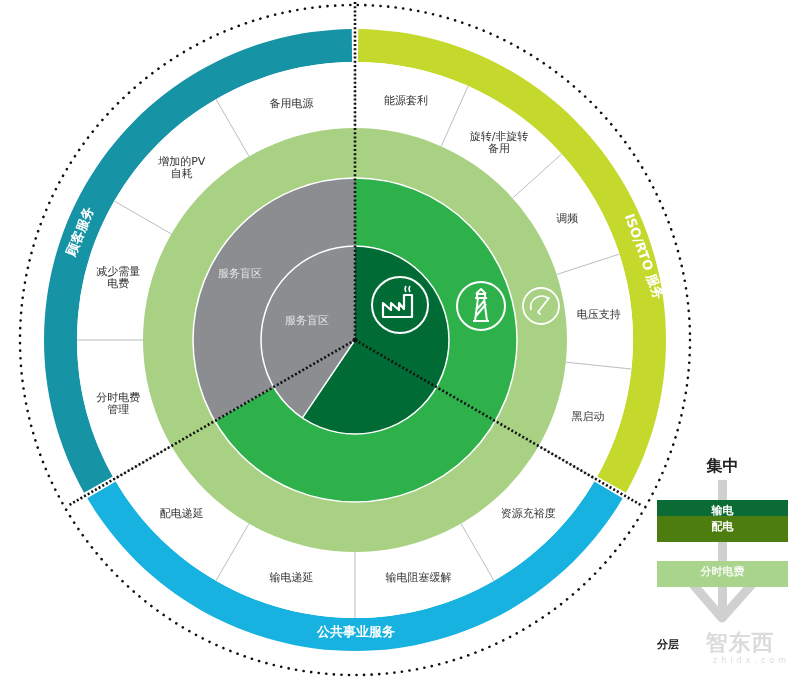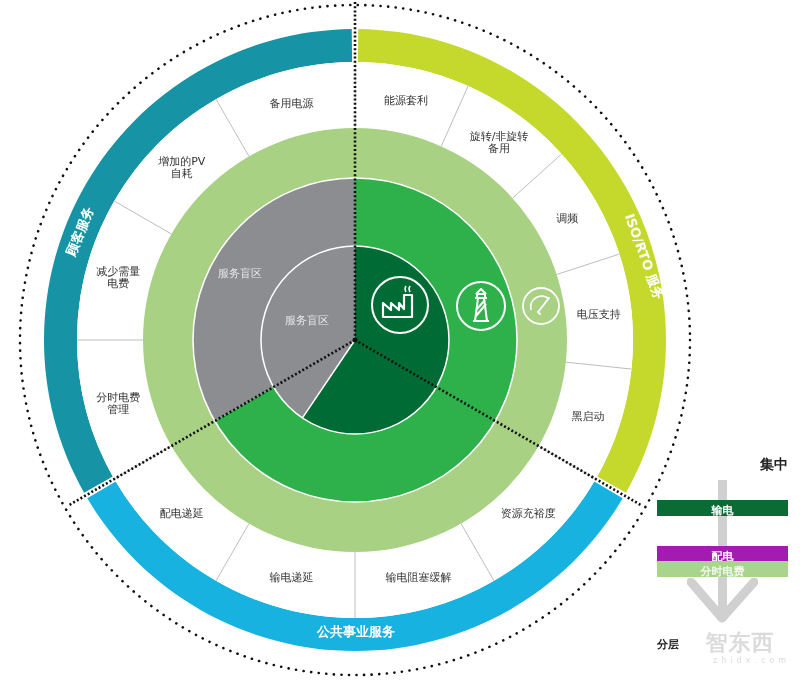--- a/index.html
+++ b/index.html
@@ -3,27 +3,27 @@
 <meta charset="utf-8">
 <style>
   html, body { margin: 0; padding: 0; background: #ffffff; }
   body { width: 800px; height: 681px; position: relative; overflow: hidden;
          font-family: "DejaVu Sans", "Liberation Sans", sans-serif; }
   #wheel { position: absolute; left: 0; top: 0; }
   .seg-label { font-size: 11px; fill: #333333; }
   .band-label { font-size: 13px; font-weight: bold; fill: #ffffff; }
   .zone-label { font-size: 11px; fill: #e6e7e8; }
   .legend { position: absolute; left: 657px; top: 450px; width: 131px; }
-  .legend-top { position: absolute; left: 0; width: 131px; top: 6px; text-align: right;
-                font-size: 14px; font-weight: bold; color: #222; }
+  .legend-top { position: absolute; left: 0; width: 131px; top: 6px; text-align: center;
+                font-size: 16px; font-weight: bold; color: #222; }
   .legend-bottom { position: absolute; left: 0; width: 131px; top: 187px; text-align: left;
                 font-size: 11px; font-weight: bold; color: #222; z-index: 3; }
   .legend-shaft { position: absolute; left: 61px; top: 30px; width: 9px; height: 140px; background: #d0d0d0; }
   .legend-arrow { position: absolute; left: 30px; top: 128px; width: 71px; height: 60px; }
-  .legend-box { position: absolute; left: 0; width: 131px; height: 16px; color: #fff;
+  .legend-box { position: absolute; left: 0; width: 131px; height: 26px; color: #fff;
                 font-size: 11px; font-weight: bold; line-height: 21px; text-align: center; }
   .watermark { position: absolute; left: 690px; top: 628px; width: 100px; text-align: center;
                color: rgba(190,190,190,0.55); font-size: 22px; font-weight: bold; letter-spacing: 1px; z-index: 2; }
   .watermark-sub { position: absolute; left: 695px; top: 656px; width: 95px; text-align: right;
                color: rgba(190,190,190,0.55); font-size: 8px; letter-spacing: 4px; z-index: 2; }
 </style>
 </head>
 <body>
 
 <svg id="wheel" width="800" height="681" viewBox="0 0 800 681" xmlns="http://www.w3.org/2000/svg">
@@ -116,19 +116,19 @@
   </g>
 </svg>
 
 <div class="legend">
   <div class="legend-top">集中</div>
   <div class="legend-shaft"></div>
   <svg class="legend-arrow" viewBox="0 0 71 60">
     <path d="M4,4 L35,40 L67,4" fill="none" stroke="#d0d0d0" stroke-width="9" stroke-linecap="round" stroke-linejoin="round"></path>
   </svg>
   <div class="legend-box" style="top:50px;background:#0b6b34">输电</div>
-  <div class="legend-box" style="top:96px;background:#a21caf">配电</div>
+  <div class="legend-box" style="top:66px;background:#4d7c0f">配电</div>
   <div class="legend-box" style="top:111px;background:#a8d48b;color:#f4f8ef">分时电费</div>
   <div class="legend-bottom">分层</div>
 </div>
 
 <div class="watermark">智东西</div>
 <div class="watermark-sub">zhidx.com</div>
 
 </body></html>

